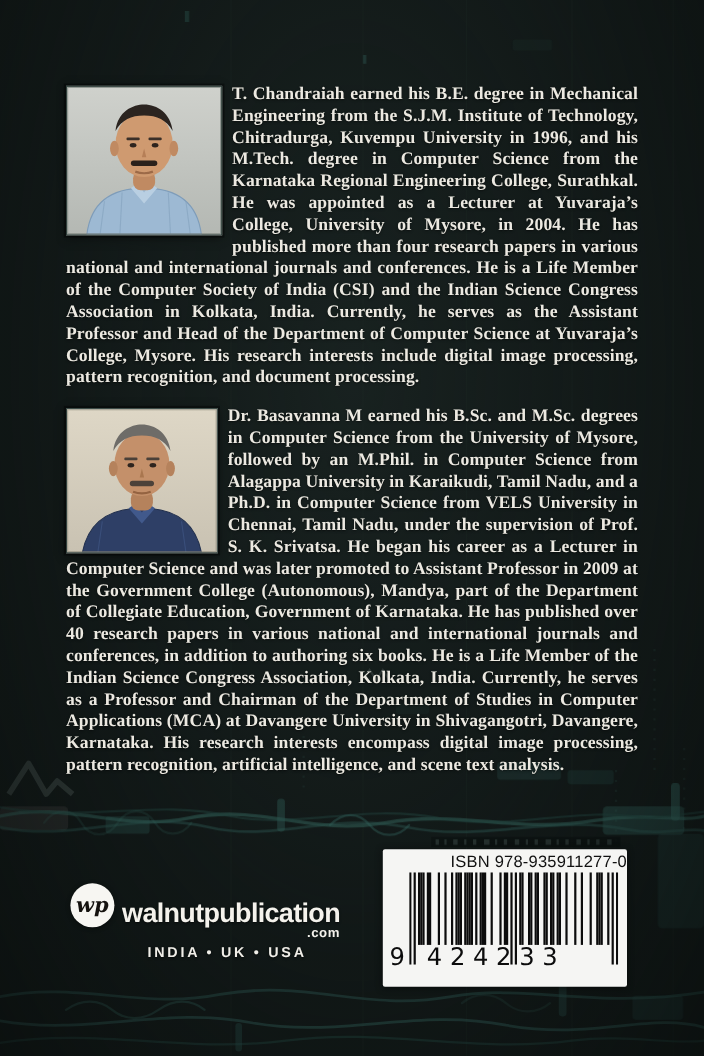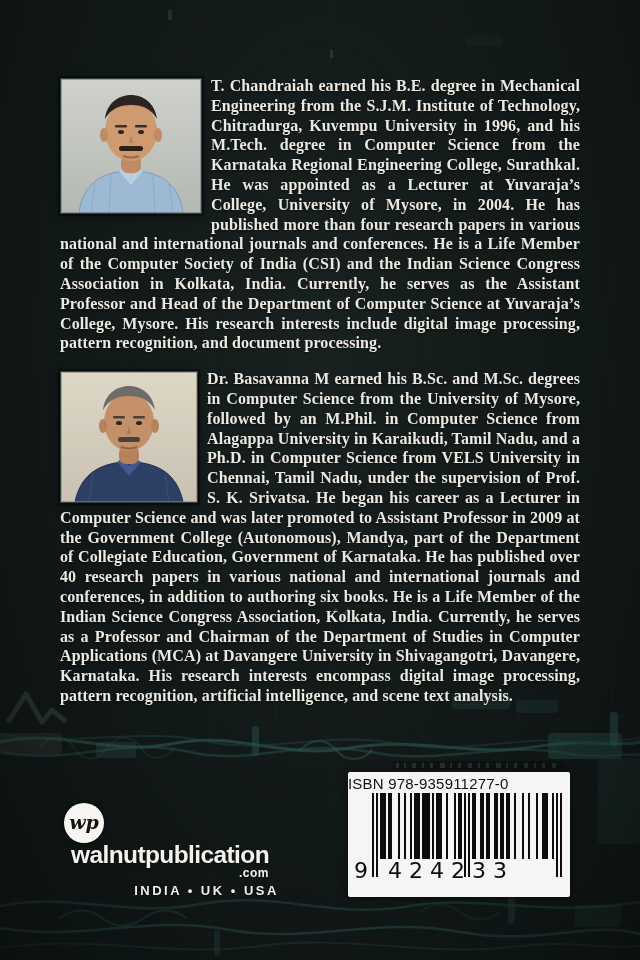--- a/index.html
+++ b/index.html
@@ -26,21 +26,21 @@
   .photo{
     float:left;margin:2px 9px 4px 0;padding:0;
     border:1px solid #30403c;box-shadow:0 0 0 2px rgba(0,0,0,0.35), 0 2px 8px rgba(0,0,0,0.5);
     line-height:0;background:#c6c8c3;
   }
   .photo.p1{width:140px;height:134px;}
   .photo.p2{width:136px;height:130px;}
   .photo svg{width:100%;height:100%;}
 
   .publisher{position:absolute;left:64px;top:803px;z-index:3;}
-  .pub-row{display:flex;align-items:flex-start;flex-direction:column;}
+  .pub-row{display:flex;align-items:flex-end;}
   .pub-mark{
     width:40px;height:40px;border-radius:50%;background:#f7f6f2;
     display:flex;align-items:center;justify-content:center;flex:0 0 auto;
     box-shadow:0 1px 4px rgba(0,0,0,0.5);
   }
   .pub-mark svg{width:34px;height:34px;}
   .pub-nameblock{position:relative;margin-left:7px;}
   .pub-name{
     font-family:"Liberation Sans","DejaVu Sans",sans-serif;
     font-weight:800;font-size:24.5px;letter-spacing:-0.6px;color:#f4f2ec;
@@ -56,21 +56,21 @@
     font-family:"Liberation Sans","DejaVu Sans",sans-serif;
     font-weight:700;font-size:13px;letter-spacing:2.5px;color:#f0eee8;
     text-shadow:0 1px 2px rgba(0,0,0,0.6);
   }
 
   .barcode-box{
     position:absolute;left:348px;top:772px;width:222px;height:125px;z-index:3;
     background:#f5f5f3;border-radius:2px;box-shadow:0 1px 6px rgba(0,0,0,0.55);
   }
   .isbn-label{
-    margin-top:3px;text-align:left;
+    margin-top:3px;text-align:right;
     font-family:"Liberation Sans","DejaVu Sans",sans-serif;
     font-size:15px;font-weight:400;color:#111;letter-spacing:0.2px;
   }
   .bars-wrap{position:absolute;left:24px;top:21px;width:190px;height:84px;}
   .bars-wrap svg{position:absolute;left:0;top:0;}
   .ean-digits{
     position:absolute;left:0;top:86px;width:222px;height:26px;
     font-family:"DejaVu Sans","Liberation Sans",sans-serif;
     font-size:22px;color:#0c0c0c;
   }

